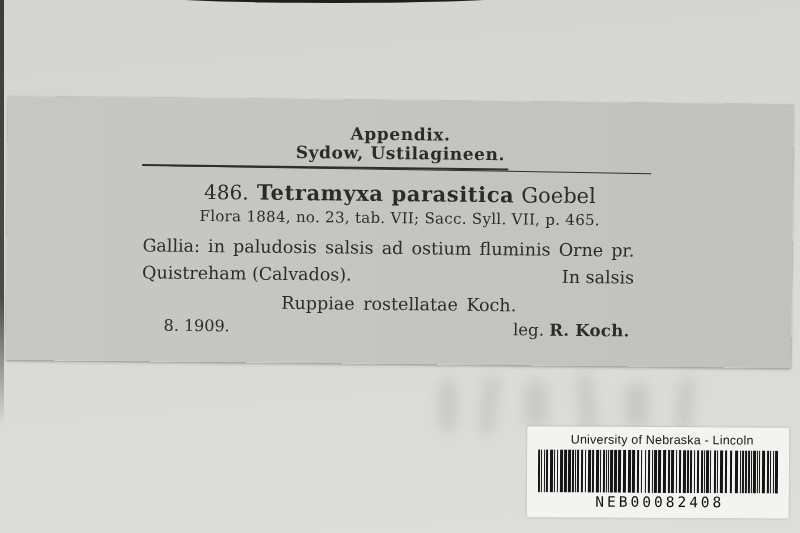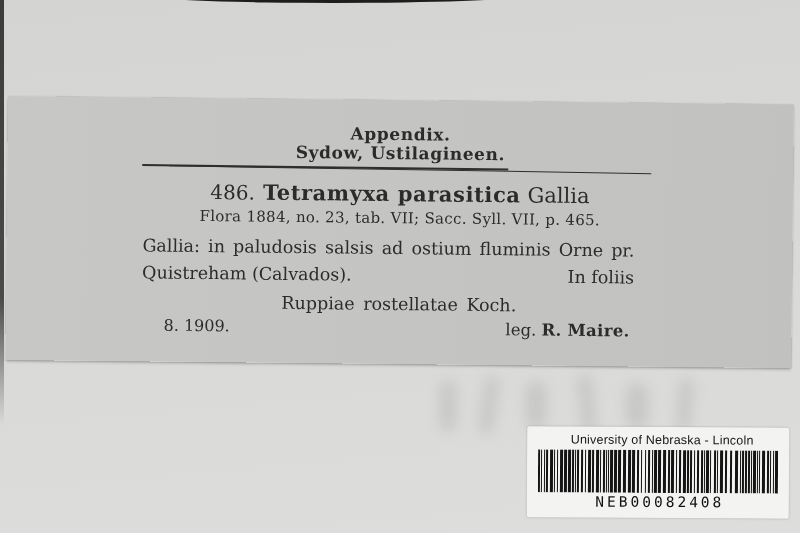--- a/index.html
+++ b/index.html
@@ -101,37 +101,37 @@
   </div>
 
   <div class="label">
     <div class="hdr hdr1">Appendix.</div>
     <div class="hdr hdr2">Sydow, Ustilagineen.</div>
 
     <div class="rule rule-a"></div>
     <div class="rule rule-b"></div>
 
     <div class="title-line">
-      <span class="title-num">486.</span><span class="title-species">Tetramyxa parasitica</span><span class="title-author">Gallia</span>
+      <span class="title-num">486.</span><span class="title-species">Tetramyxa parasitica</span><span class="title-author">Goebel</span>
     </div>
 
     <div class="ref">Flora 1884, no. 23, tab. VII; Sacc. Syll. VII, p. 465.</div>
 
     <div class="body1">Gallia: in paludosis salsis ad ostium fluminis Orne pr.</div>
 
     <div class="body2">
       <span>Quistreham (Calvados).</span>
-      <span>In foliis</span>
+      <span>In salsis</span>
     </div>
 
     <div class="host">Ruppiae rostellatae Koch.</div>
 
     <span class="date">8. 1909.</span>
 
-    <span class="collector"><span>leg.</span> <b>R. Maire.</b></span>
+    <span class="collector"><span>leg.</span> <b>R. Koch.</b></span>
   </div>
 
   <div class="barcode-box">
     <div class="inst">University of Nebraska - Lincoln</div>
     <div class="bars">
         <span style="width:2px;margin-right:1px"></span>
         <span style="width:1px;margin-right:2px"></span>
         <span style="width:1px;margin-right:1px"></span>
         <span style="width:2px;margin-right:2px"></span>
         <span style="width:3px;margin-right:1px"></span>

